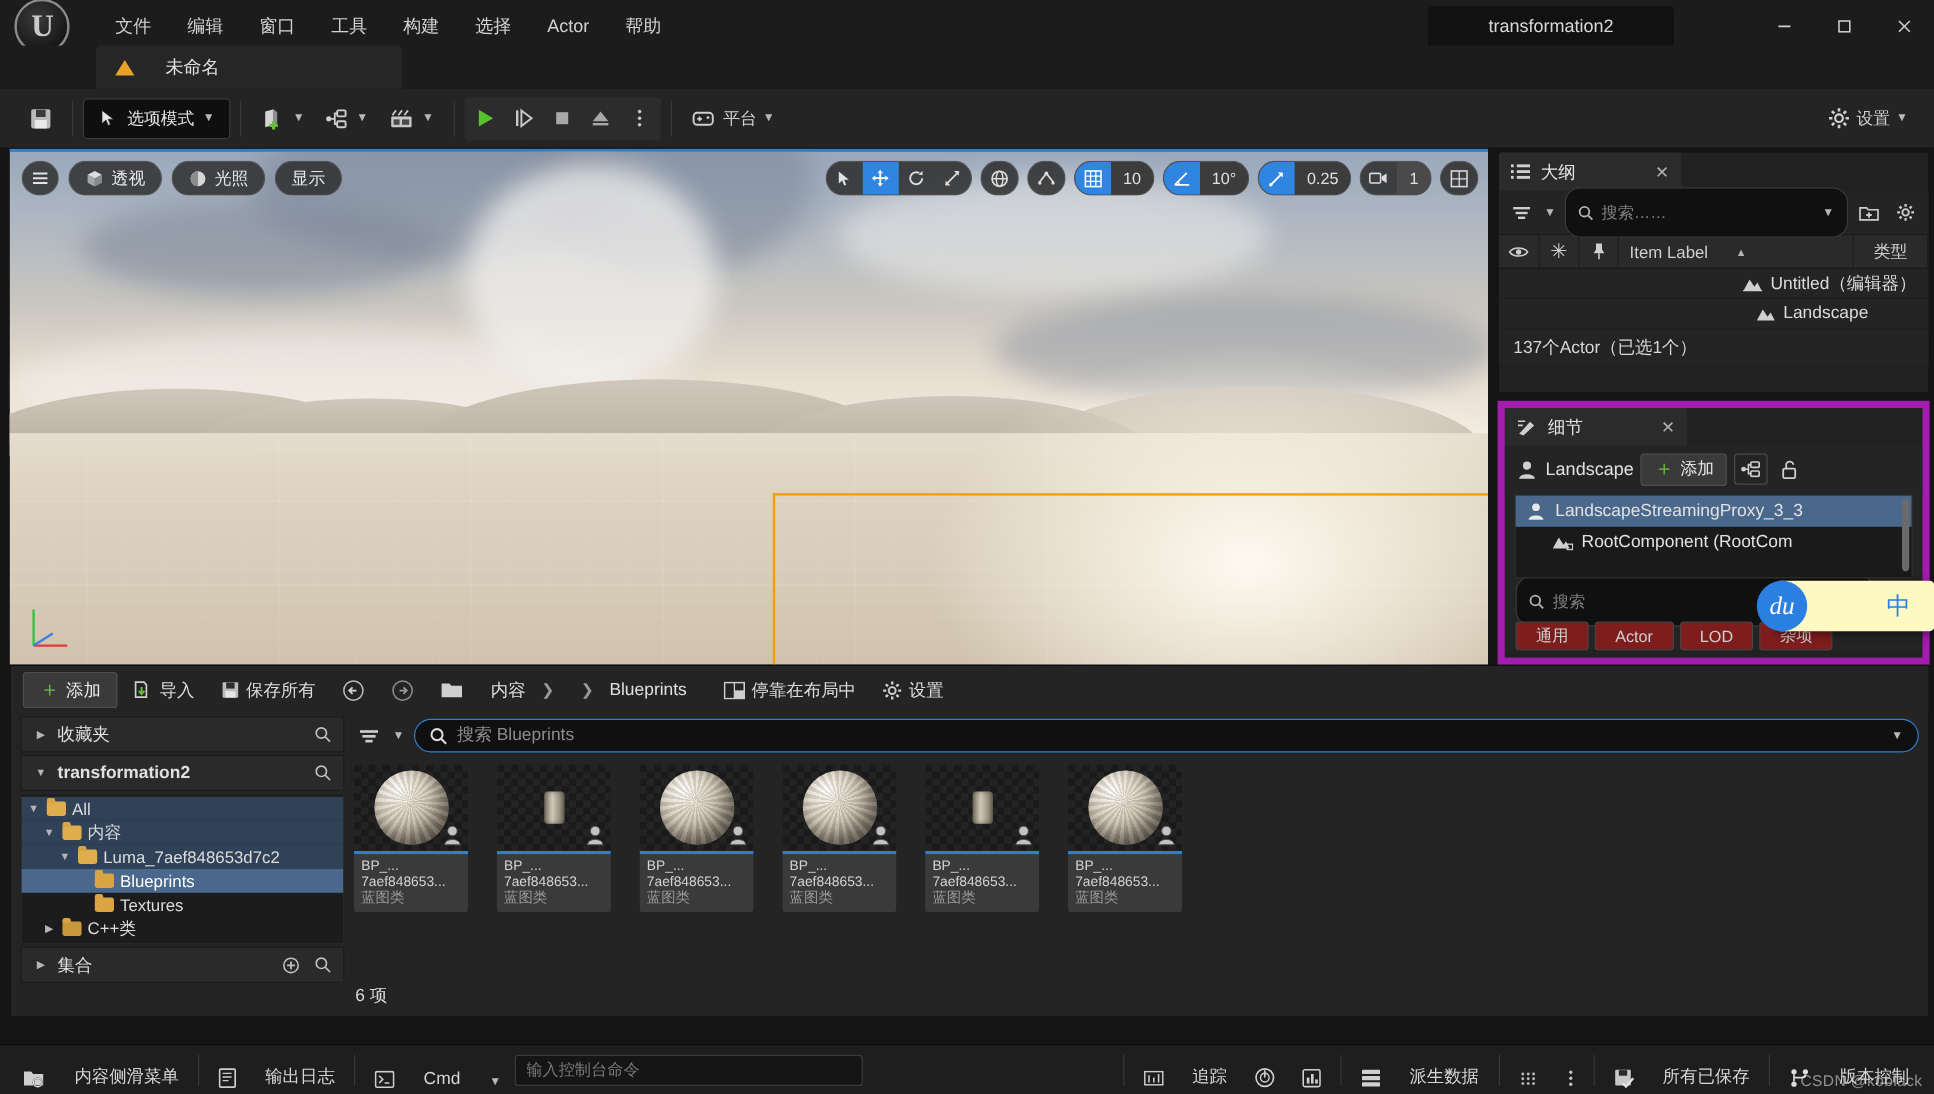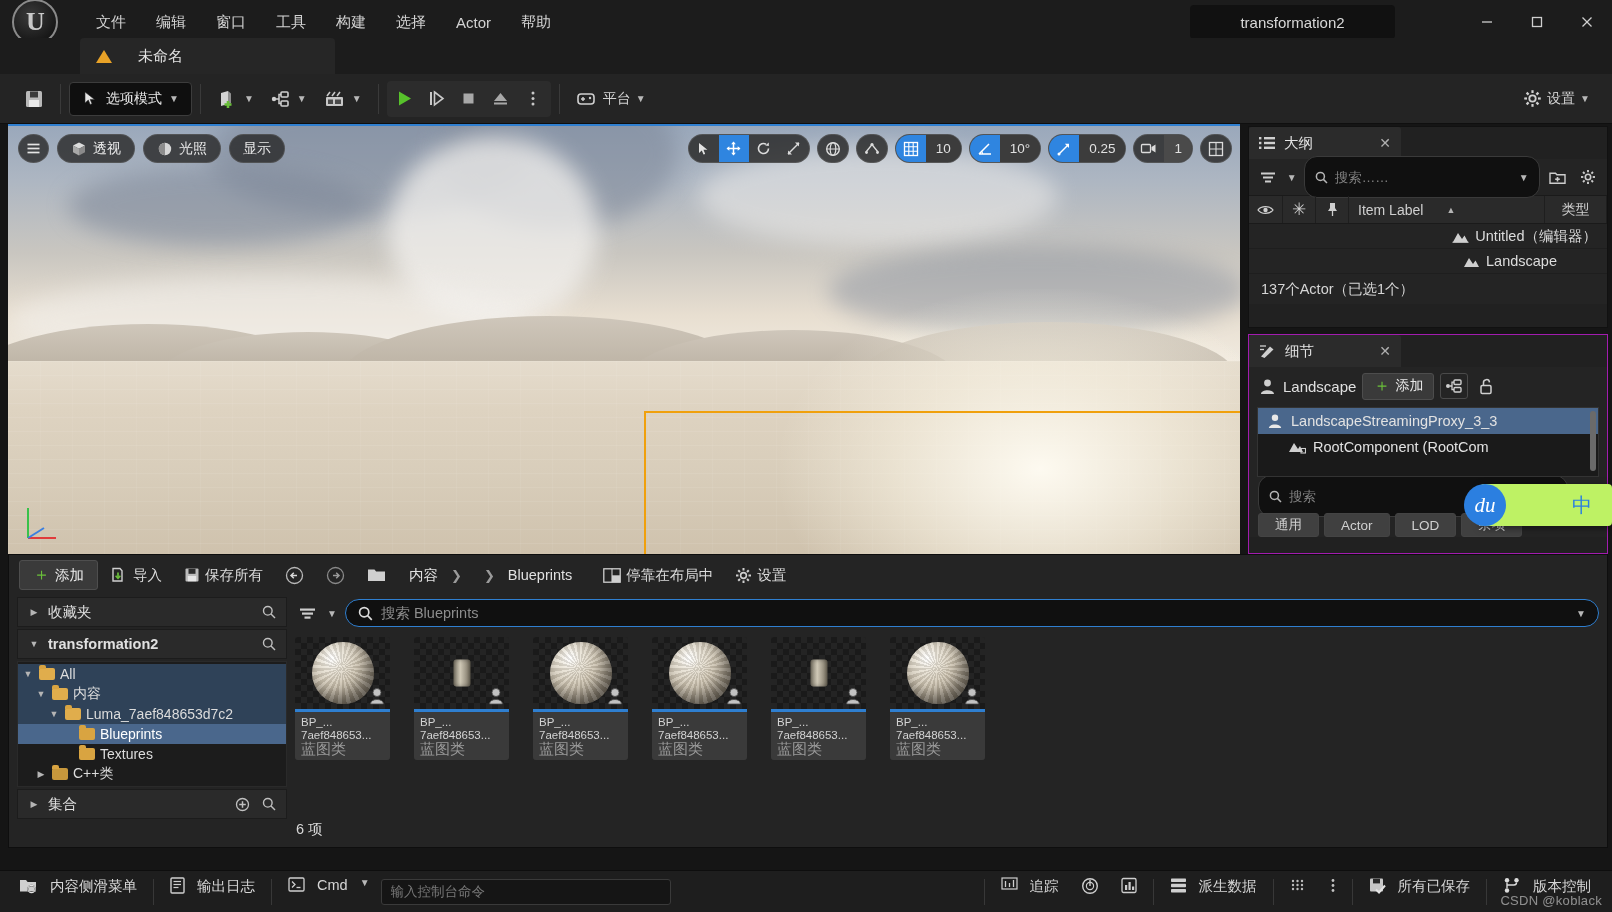--- a/index.html
+++ b/index.html
@@ -164,44 +164,44 @@
     height:29px; background:#2a2a2a; display:flex; align-items:center;
     border-top:1px solid #1a1a1a; border-bottom:1px solid #1a1a1a; color:#cfcfcf; font-size:14px;
   }
   .out-hcell { display:flex; align-items:center; justify-content:center; height:100%; border-right:1px solid #1e1e1e;}
   .out-row { height:25px; display:flex; align-items:center; color:#dcdcdc; font-size:14.5px; border-bottom:1px solid #1e1e1e;}
   .out-footer { height:30px; display:flex; align-items:center; padding-left:12px; color:#d6d6d6; font-size:14.5px; background:#242424;}
 
   
   .details {
     position:absolute; left:1248px; top:334px; width:360px; height:220px;
-    background:#212121; border:1px solid #a21caf; overflow:hidden;
+    background:#212121; border:6px solid #a21caf; overflow:hidden;
   }
   .det-actorrow { height:38px; display:flex; align-items:center; gap:6px; padding:0 9px; background:#242424;}
   .det-actorname { color:#e0e0e0; font-size:15px; white-space:nowrap; overflow:hidden; }
   .addbtn {
     height:27px; background:#3a3a3a; border:1px solid #4d4d4d; border-radius:3px;
     display:flex; align-items:center; gap:5px; padding:0 10px; color:#e8e8e8; font-size:14px; cursor:default;
   }
   .comp-list { margin:2px 8px; background:#1a1a1a; border:1px solid #333; height:70px; position:relative; }
   .comp-row { height:26px; display:flex; align-items:center; gap:7px; padding-left:8px; color:#e2e2e2; font-size:14.5px; white-space:nowrap; overflow:hidden;}
   .comp-row.sel { background:#4a678c; }
   .comp-scroll { position:absolute; right:2px; top:3px; width:6px; height:60px; background:#6a6a6a; border-radius:3px; }
   .det-searchrow { height:34px; display:flex; align-items:center; gap:6px; padding:0 9px; }
   .filt-tabs { display:flex; gap:5px; padding:0 9px; }
   .filt-tab {
-    height:24px; background:#404040; border:1px solid #444; border-radius:3px;
+    height:24px; background:#7f1d1d; border:1px solid #444; border-radius:3px;
     display:flex; align-items:center; justify-content:center; color:#d0d0d0; font-size:13.5px;
     padding:0 16px; cursor:default;
   }
 
   
   .ime {
     position:absolute; left:1480px; top:484px; width:132px; height:42px;
-    background:#bef264; border-radius:4px; display:flex; align-items:center; justify-content:flex-end;
+    background:#fef9c3; border-radius:4px; display:flex; align-items:center; justify-content:flex-end;
     padding-right:20px; box-shadow:0 2px 7px rgba(0,0,0,.5);
   }
   .ime-logo {
     position:absolute; left:-16px; top:0px; width:42px; height:42px; border-radius:50%;
     background:#2b7fe0; color:#fff; display:flex; align-items:center; justify-content:center;
     font-size:21px; font-style:italic; font-family:"Liberation Serif", serif;
   }
   .ime-txt { color:#2b7fe0; font-size:20px; }
 
   
@@ -286,30 +286,30 @@
     background: linear-gradient(to right, #7d7768, #cfc8b6 40%, #9b9484 75%, #6e6859);
     box-shadow: inset 0 0 4px rgba(0,0,0,.4);
   }
   .thumb-badge {
     position:absolute; right:3px; bottom:3px; width:20px; height:20px;
   }
   .asset-underline { height:3px; background:#2f7fd0; }
   .asset-meta { padding:4px 6px 5px 6px; background:#3a3a3a;}
   .asset-l1 { color:#d3d3d3; font-size:11.5px; line-height:13px; }
   .asset-l2 { color:#d3d3d3; font-size:11.5px; line-height:13px; }
-  .asset-l3 { color:#9a9a9a; font-size:15px; line-height:13px; }
+  .asset-l3 { color:#9a9a9a; font-size:12px; line-height:13px; }
   .cb-count { position:absolute; left:287px; bottom:8px; color:#d8d8d8; font-size:14.5px; }
 
   
   .statusbar {
     position:absolute; left:0; bottom:0; width:1612px; height:42px;
     background:#1e1e1e; display:flex; align-items:center; border-top:1px solid #0e0e0e;
   }
   .sb-btn {
-    height:30px; display:flex; align-items:flex-start; gap:12px; padding:0 11px; border-radius:3px;
+    height:30px; display:flex; align-items:flex-end; gap:24px; padding:0 11px; border-radius:3px;
     color:#d6d6d6; font-size:14.5px; cursor:default; white-space:nowrap;
   }
   .sb-sep { width:1px; height:26px; background:#383838; margin:0 5px; }
   .cmd-input {
     width:290px; height:26px; background:#151515; border:1px solid #3a3a3a; border-radius:3px;
     display:flex; align-items:center; padding:0 9px;
   }
   .cmd-input input {
     width:100%; background:transparent; border:none; outline:none; color:#c8c8c8; font-size:13.5px;
     font-family:"Liberation Sans", sans-serif;

